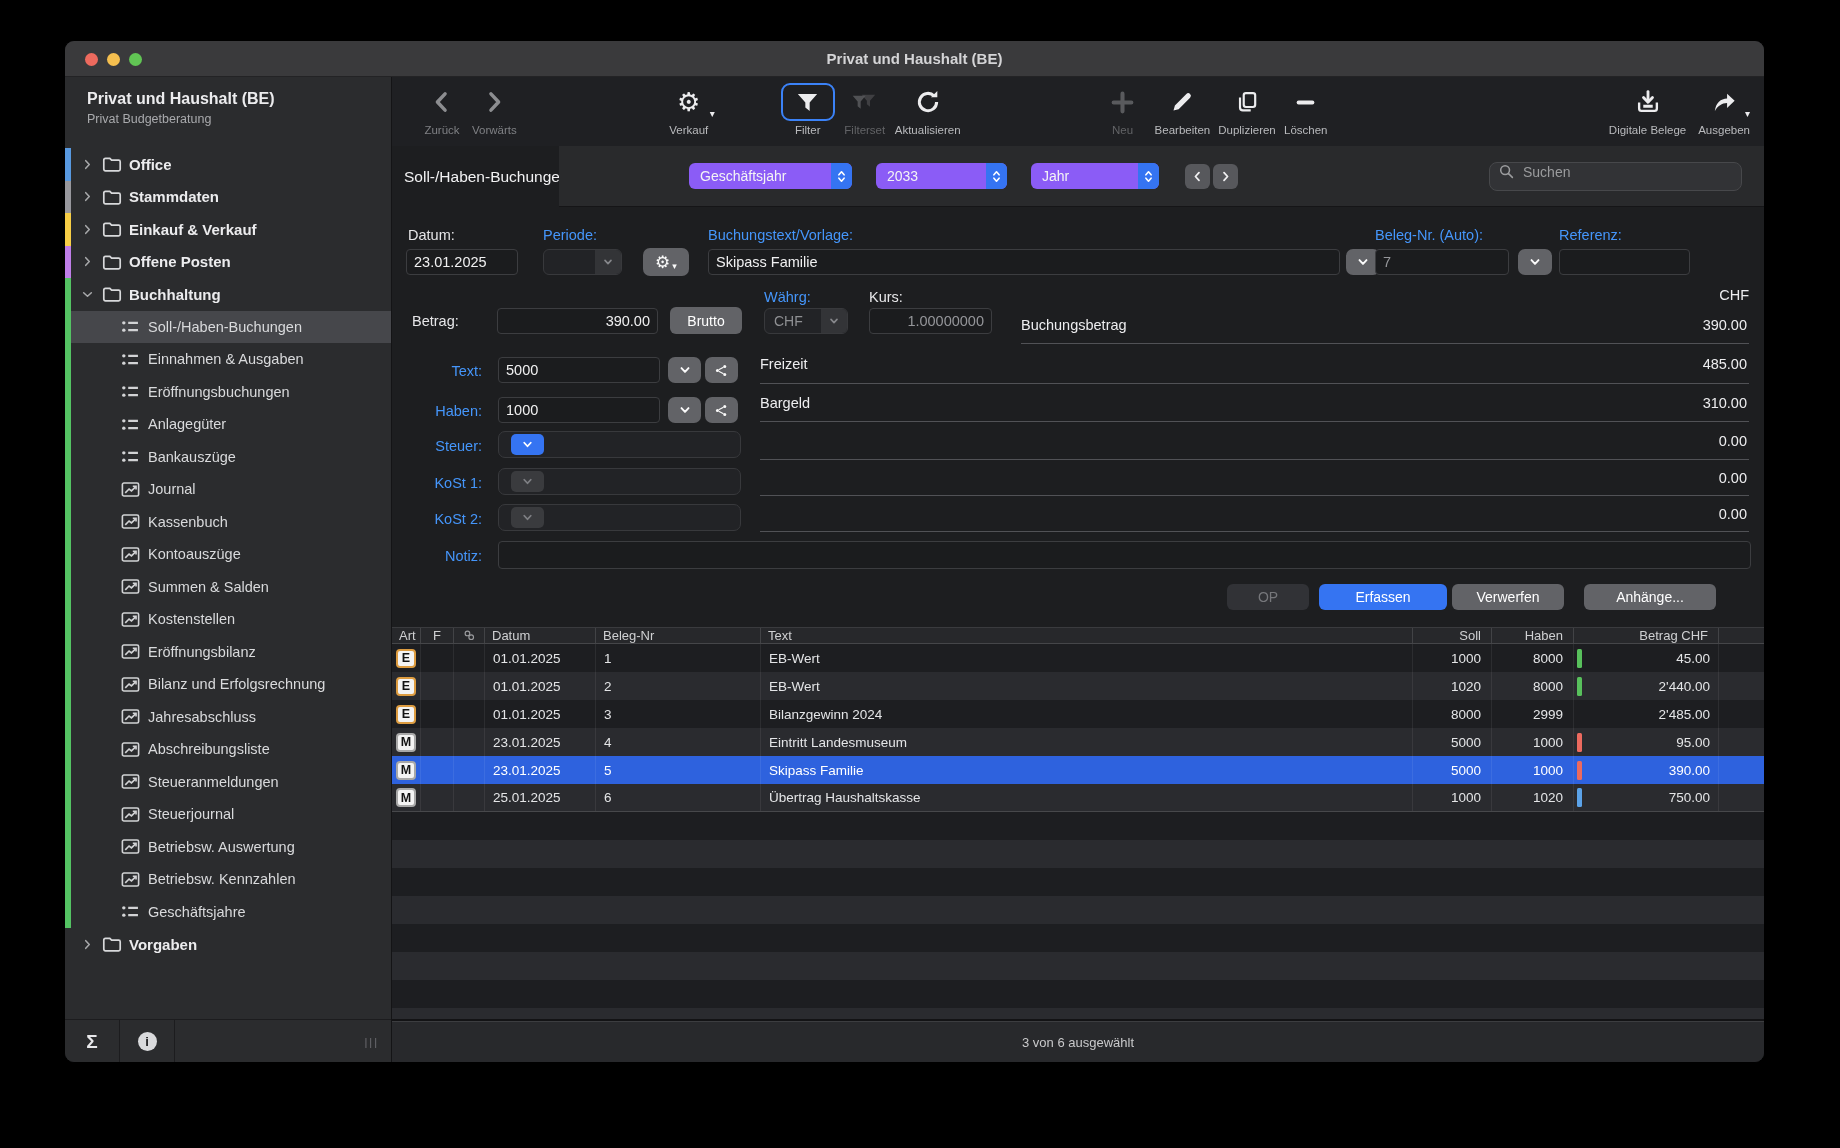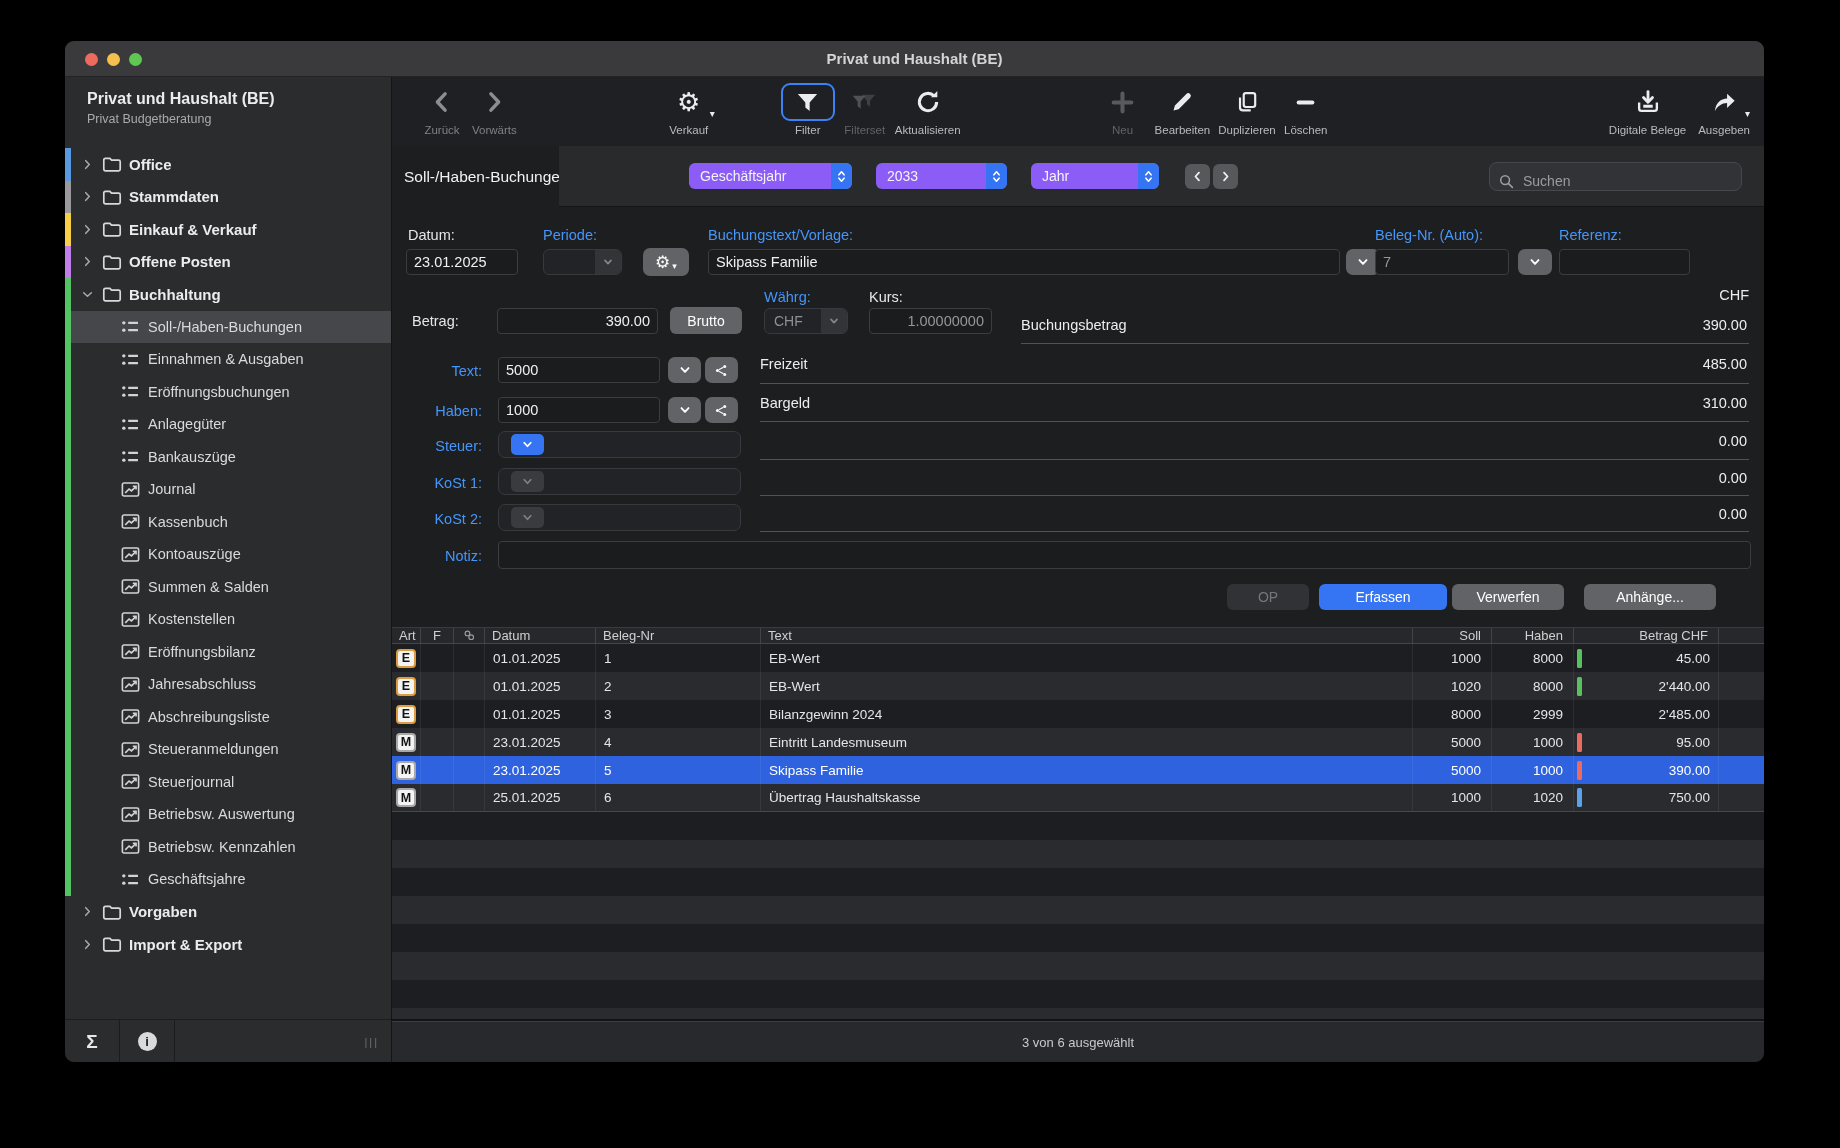--- a/index.html
+++ b/index.html
@@ -73,21 +73,21 @@
     border-bottom:1px solid #151517;display:flex;align-items:center;}
   .popup{height:26px;background:#8b5cf6;border-radius:6px;display:flex;align-items:center;
     padding-left:11px;overflow:hidden;cursor:default;}
   .popup .p-lbl{font-size:14px;color:#f4f4f5;white-space:nowrap;}
   .p-step{width:21px;height:26px;background:#3574f2;margin-left:auto;display:flex;
     align-items:center;justify-content:center;color:#fff;}
   .popup:nth-of-type(1){width:163px;margin-left:130px;}
   .navbtn{width:25px;height:25px;background:#57585c;border-radius:6px;color:#f0f0f1;
     display:flex;align-items:center;justify-content:center;}
   .searchbox{margin-left:auto;margin-right:22px;width:253px;height:29px;background:#323336;
-    border:1px solid #47484b;border-radius:8px;display:flex;align-items:flex-end;color:#9b9c9e;}
+    border:1px solid #47484b;border-radius:8px;display:flex;align-items:flex-start;color:#9b9c9e;}
   .searchbox svg{margin-left:8px;flex:none;}
   .searchbox input{background:transparent;border:none;outline:none;color:#d9d9db;
     font-size:14px;margin-left:6px;width:200px;font-family:inherit;}
   .searchbox input::placeholder{color:#9b9c9e;}
   
   .formarea{height:420px;position:relative;background:#1d1e20;font-size:14.5px;}
   .flabel{position:absolute;font-size:14.5px;white-space:nowrap;}
   .flabel.blue{color:#4596fb;}.flabel.white{color:#e6e6e8;}
   .tfield{position:absolute;background:#1b1c1e;border:1px solid #3c3d40;border-radius:4px;
     color:#f0f0f1;font-size:14.5px;padding:0 7px;font-family:inherit;outline:none;}
@@ -389,20 +389,31 @@
             <span class="sb-strip" data-name="category-color-strip" style="background: rgb(84, 195, 99);"></span>
             <div class="sb-inner">
               <span class="sb-ico" data-name="chart-icon"><svg width="21" height="21" viewBox="0 0 22 22">
                   <rect x="2.5" y="4.2" width="17" height="13.6" rx="1.6" fill="none" stroke="currentColor" stroke-width="1.7"></rect>
                   <path d="M5.5 14.5 L9.5 10.5 L12 12.5 L16.3 8.2" fill="none" stroke="currentColor" stroke-width="1.7"></path>
                   <path d="M13.4 7.6 h3.4 v3.4" fill="none" stroke="currentColor" stroke-width="1.7"></path>
                 </svg></span>
               <span class="lbl" data-name="sidebar-item-label">Eröffnungsbilanz</span>
             </div>
           </div>
+          <div class="sb-row child" data-name="sidebar-item-bilanz-und-erfolgsrechnung">
+            <span class="sb-strip" data-name="category-color-strip" style="background: rgb(84, 195, 99);"></span>
+            <div class="sb-inner">
+              <span class="sb-ico" data-name="chart-icon"><svg width="21" height="21" viewBox="0 0 22 22">
+                  <rect x="2.5" y="4.2" width="17" height="13.6" rx="1.6" fill="none" stroke="currentColor" stroke-width="1.7"></rect>
+                  <path d="M5.5 14.5 L9.5 10.5 L12 12.5 L16.3 8.2" fill="none" stroke="currentColor" stroke-width="1.7"></path>
+                  <path d="M13.4 7.6 h3.4 v3.4" fill="none" stroke="currentColor" stroke-width="1.7"></path>
+                </svg></span>
+              <span class="lbl" data-name="sidebar-item-label">Bilanz und Erfolgsrechnung</span>
+            </div>
+          </div>
           <div class="sb-row child" data-name="sidebar-item-jahresabschluss">
             <span class="sb-strip" data-name="category-color-strip" style="background: rgb(84, 195, 99);"></span>
             <div class="sb-inner">
               <span class="sb-ico" data-name="chart-icon"><svg width="21" height="21" viewBox="0 0 22 22">
                   <rect x="2.5" y="4.2" width="17" height="13.6" rx="1.6" fill="none" stroke="currentColor" stroke-width="1.7"></rect>
                   <path d="M5.5 14.5 L9.5 10.5 L12 12.5 L16.3 8.2" fill="none" stroke="currentColor" stroke-width="1.7"></path>
                   <path d="M13.4 7.6 h3.4 v3.4" fill="none" stroke="currentColor" stroke-width="1.7"></path>
                 </svg></span>
               <span class="lbl" data-name="sidebar-item-label">Jahresabschluss</span>
             </div>
@@ -477,33 +488,20 @@
             <div class="sb-inner">
               <span class="sb-chev" data-name="tree-chevron-right-icon">
                 <svg width="13" height="13" viewBox="0 0 22 22">
                   <path d="M8 4.5 L14 11 L8 17.5" fill="none" stroke="currentColor" stroke-width="2.6" stroke-linecap="round" stroke-linejoin="round"></path>
                 </svg>
               </span>
               <span class="sb-fold" data-name="folder-icon"><svg width="22" height="22" viewBox="0 0 22 22">
                   <path d="M2.8 7 q0 -1.7 1.7 -1.7 h4.3 l1.8 1.9 h7 q1.6 0 1.6 1.6 v7.4 q0 1.6 -1.6 1.6 H4.5 q-1.7 0 -1.7 -1.7 z" fill="none" stroke="currentColor" stroke-width="1.7"></path>
                 </svg></span>
               <span class="lbl" data-name="sidebar-item-label">Vorgaben</span>
-            </div>
-          </div>
-          <div class="sb-row folder" data-name="sidebar-item-import-export">
-            <div class="sb-inner">
-              <span class="sb-chev" data-name="tree-chevron-right-icon">
-                <svg width="13" height="13" viewBox="0 0 22 22">
-                  <path d="M8 4.5 L14 11 L8 17.5" fill="none" stroke="currentColor" stroke-width="2.6" stroke-linecap="round" stroke-linejoin="round"></path>
-                </svg>
-              </span>
-              <span class="sb-fold" data-name="folder-icon"><svg width="22" height="22" viewBox="0 0 22 22">
-                  <path d="M2.8 7 q0 -1.7 1.7 -1.7 h4.3 l1.8 1.9 h7 q1.6 0 1.6 1.6 v7.4 q0 1.6 -1.6 1.6 H4.5 q-1.7 0 -1.7 -1.7 z" fill="none" stroke="currentColor" stroke-width="1.7"></path>
-                </svg></span>
-              <span class="lbl" data-name="sidebar-item-label">Import &amp; Export</span>
             </div>
           </div>
         </div>
       <div class="sb-footer" data-name="sidebar-footer">
         <div class="sb-fcell" data-name="sum-button">
           <span class="sigma" data-name="sigma-icon">Σ</span>
         </div>
         <div class="sb-fcell" data-name="info-button">
           <span class="info-circ" data-name="info-icon">i</span>
         </div>

